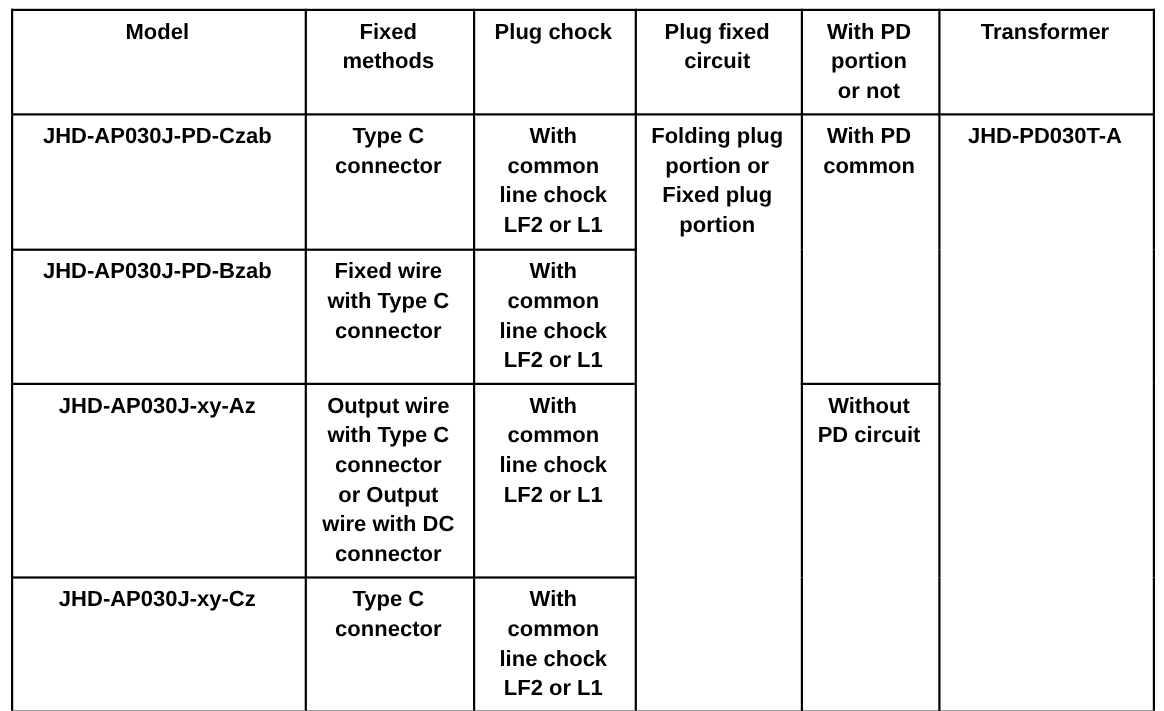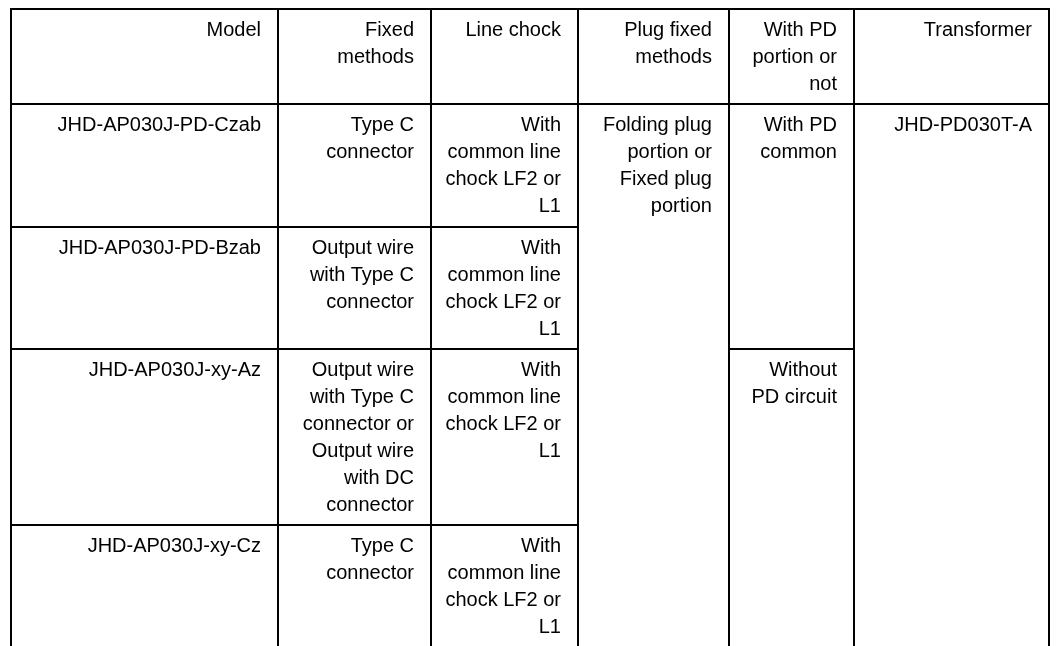--- a/index.html
+++ b/index.html
@@ -19,23 +19,23 @@
     border-collapse: collapse;
     table-layout: fixed;
     font-size: 20px;
     line-height: 27px;
     color: #000000;
   }
   .doc-table th,
   .doc-table td {
     border: 2px solid #000000;
     vertical-align: top;
-    text-align: right;
+    text-align: center;
     padding: 6px 16px 6px 13px;
-    font-weight: normal;
+    font-weight: bold;
     word-wrap: break-word;
   }
   .doc-table { border-bottom: 4px solid #000000; }
   .doc-table tr.last-row td { border-bottom: 4px solid #000000; }
   
   .col-model        { width: 267px; }
   .col-output       { width: 153px; }
   .col-chock        { width: 147px; }
   .col-plug         { width: 151px; }
   .col-pd           { width: 125px; }
@@ -56,38 +56,38 @@
     <col class="col-output">
     <col class="col-chock">
     <col class="col-plug">
     <col class="col-pd">
     <col class="col-transformer">
   </colgroup>
   <thead>
     <tr class="header-row">
       <th>Model</th>
       <th>Fixed methods</th>
-      <th>Line chock</th>
-      <th>Plug fixed methods</th>
+      <th>Plug chock</th>
+      <th>Plug fixed circuit</th>
       <th>With PD portion or not</th>
       <th>Transformer</th>
     </tr>
   </thead>
   <tbody>
     <tr class="row-1">
       <td>JHD-AP030J-PD-Czab</td>
       <td>Type C connector</td>
       <td>With common line chock LF2 or L1</td>
       <td rowspan="4">Folding plug portion or Fixed plug portion</td>
       <td rowspan="2">With PD common</td>
       <td rowspan="4" class="transformer-cell">JHD-PD030T-A</td>
     </tr>
     <tr class="row-2">
       <td>JHD-AP030J-PD-Bzab</td>
-      <td>Output wire with Type C connector</td>
+      <td>Fixed wire with Type C connector</td>
       <td>With common line chock LF2 or L1</td>
     </tr>
     <tr class="row-3">
       <td>JHD-AP030J-xy-Az</td>
       <td>Output wire with Type C connector or Output wire with DC connector</td>
       <td>With common line chock LF2 or L1</td>
       <td rowspan="2">Without PD circuit</td>
     </tr>
     <tr class="row-4 last-row">
       <td>JHD-AP030J-xy-Cz</td>

